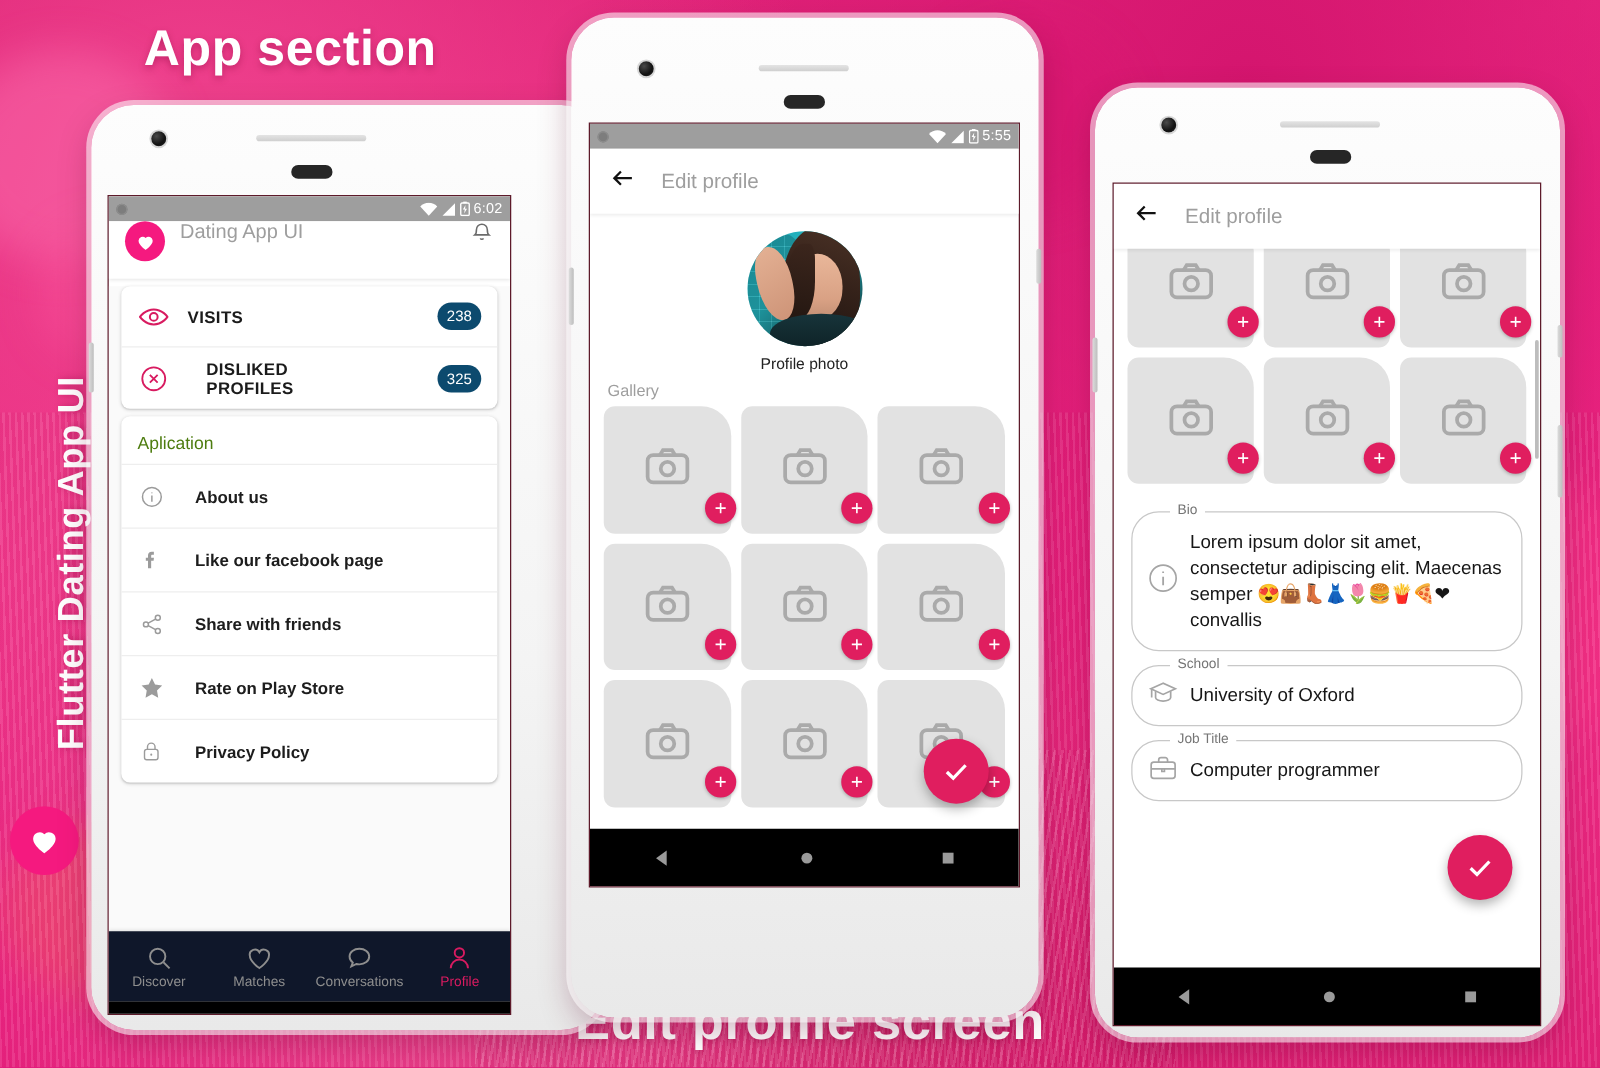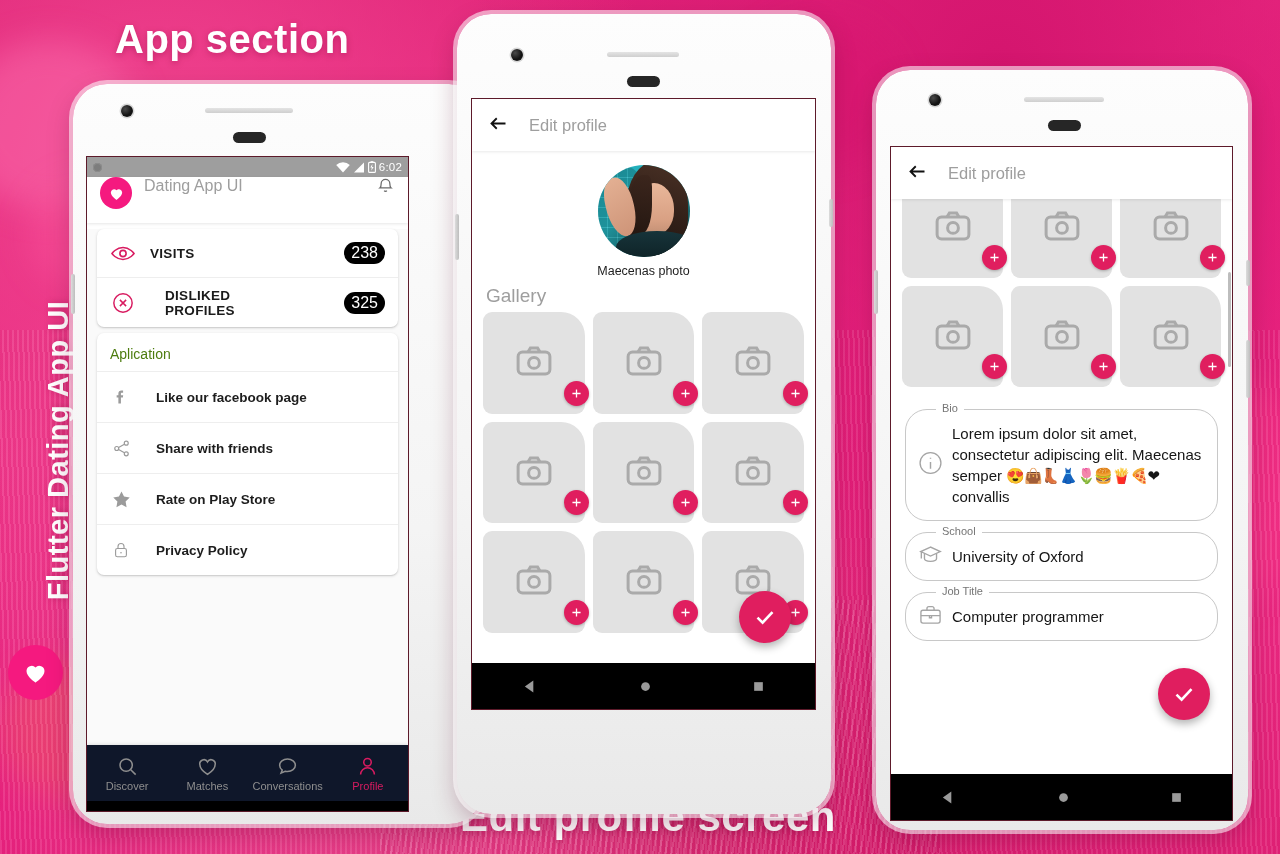--- a/index.html
+++ b/index.html
@@ -129,21 +129,21 @@
   }
   .counter-row {
     display:flex; align-items:center; height:49px; padding:0 13px; gap:14px;
     border-bottom:1px solid #eeeeee;
   }
   .counter-row:last-child { border-bottom:none;gap:29px; }
   .counter-row .ci { width:26px; display:flex; justify-content:center; }
   .counter-row .ci svg { stroke:#d81b60; fill:none; stroke-width:1.6; }
   .counter-row .lbl { flex:1; font-size:13.5px; font-weight:bold; color:#1b1b1b; letter-spacing:.3px; }
   .badge {
-    background:#000000; color:#fff; font-size:16px; border-radius:11px;
+    background:#0c4a6e; color:#fff; font-size:12px; border-radius:11px;
     min-width:35px; height:22px; display:flex; align-items:center; justify-content:center;
     padding:0 7px;
     margin-left:21px;
   }
 
   .sect-title { color:#4d7c0f; font-size:14px; padding:13px 13px 9px 13px; }
   .menu-row {
     display:flex; align-items:center; height:51px; padding:0 13px; gap:24px;
     border-top:1px solid #eeeeee;
   }
@@ -205,21 +205,21 @@
     border-radius:50% 50% 0 0;
     background:linear-gradient(180deg,#17343a,#0d2024);
   }
   .avatar .tile {
     position:absolute; left:0; top:0; width:46px; height:100%;
     background:repeating-linear-gradient(0deg, rgba(0,0,0,.10) 0 9px, rgba(255,255,255,.08) 9px 10px),
                repeating-linear-gradient(90deg, rgba(0,0,0,.10) 0 9px, rgba(255,255,255,.08) 9px 10px);
   }
   .photo-cap { font-size:12.5px; color:#222; margin-top:7px; }
 
-  .gallery-title { color:#9e9e9e; font-size:19px; padding:7px 14px 5px 14px; }
+  .gallery-title { color:#9e9e9e; font-size:13px; padding:7px 14px 5px 14px; }
   .grid {
     display:grid; grid-template-columns:repeat(3,1fr); gap:8px; padding:0 11px;
   }
   .tile {
     position:relative; aspect-ratio:1/1; background:#e2e2e2;
     border-radius:9px 24px 9px 9px;
     display:flex; align-items:center; justify-content:center;
   }
   .tile .camicon svg { width:38px; height:30px; stroke:#aaaaaa; fill:none; stroke-width:2; }
   .fab-plus {
@@ -343,20 +343,29 @@
               </svg>
           </div>
           <div class="lbl">DISLIKED PROFILES</div>
           <div class="badge">325</div>
         </div>
       </div>
 
       <div class="card">
         <div class="sect-title">Aplication</div>
 
+        <div class="menu-row">
+          <div class="mi">
+            <svg width="19" height="19" viewBox="0 0 24 24">
+                <circle cx="12" cy="12" r="9.5"></circle>
+                <path d="M12 10.6v6.2M12 7.5v.9"></path>
+              </svg>
+          </div>
+          <div class="mlbl">About us</div>
+        </div>
 
         <div class="menu-row">
           <div class="mi">
             <svg width="18" height="20" viewBox="0 0 24 24">
                 <path class="solid" d="M14.8 3.2h-2.3c-2.5 0-4 1.6-4 4.2v2.2H6.2v3.1h2.3v8.1h3.4v-8.1h2.6l.4-3.1h-3v-1.9c0-.9.3-1.4 1.4-1.4h1.5z" fill="#9b9b9b" stroke="none"></path>
               </svg>
           </div>
           <div class="mlbl">Like our facebook page</div>
         </div>
 
@@ -434,40 +443,58 @@
 
 <div id="phone2" class="phone">
   <div class="cam" style="left:54px;top:35px;"></div>
   <div class="sensorbar" style="left:150px;top:38px;width:72px;"></div>
   <div class="speaker" style="left:170px;top:62px;width:33px;"></div>
   <div class="sidebtn" style="left:-2px;top:200px;height:46px;"></div>
   <div class="sidebtn" style="right:-2px;top:185px;height:28px;"></div>
 
   <div id="screen2" class="screen">
 
+    <div class="statusbar">
+      <div class="dot"></div>
+      <div class="sp"></div>
+      <div class="icons">
+        <svg width="14" height="11" viewBox="0 0 14 11">
+            <path d="M7 10.5 0.2 3.1A9.6 9.6 0 0 1 13.8 3.1z" fill="#fff"></path>
+          </svg>
+        <svg width="12" height="11" viewBox="0 0 12 11">
+            <path d="M11 0.5v10H1z" fill="#fff"></path>
+          </svg>
+        <svg width="8" height="12" viewBox="0 0 8 12">
+            <rect x="0.6" y="1.4" width="6.8" height="10" rx="1" fill="none" stroke="#fff" stroke-width="1.1"></rect>
+            <rect x="2.6" y="0.2" width="2.8" height="1.3" fill="#fff"></rect>
+            <path d="M4.4 3 2.3 6.6h1.5L3.3 9.8 5.6 5.9H4.1z" fill="#fff"></path>
+          </svg>
+      </div>
+      <div class="clock">5:55</div>
+    </div>
 
     <div class="appbar2">
       <div class="back">
         <svg viewBox="0 0 24 24">
             <path d="M20 12H4M10 6 4 12l6 6"></path>
           </svg>
       </div>
       <div class="t">Edit profile</div>
     </div>
 
     <div class="profile-photo-wrap">
       <div class="avatar">
         <div class="tile"></div>
         <div class="hair"></div>
         <div class="face"></div>
         <div class="hairfront"></div>
         <div class="arm"></div>
         <div class="shoulder"></div>
       </div>
-      <div class="photo-cap">Maecenas photo</div>
+      <div class="photo-cap">Profile photo</div>
     </div>
 
     <div class="gallery-title">Gallery</div>
 
     <div class="grid" id="grid2">
         <div class="tile">
           <div class="camicon"><svg viewBox="0 0 24 20">
               <rect x="1.4" y="4" width="21.2" height="14.6" rx="3"></rect>
               <path d="M8 4l1.6-2.6h4.8L16 4"></path>
               <circle cx="12" cy="11.3" r="3.6"></circle>

